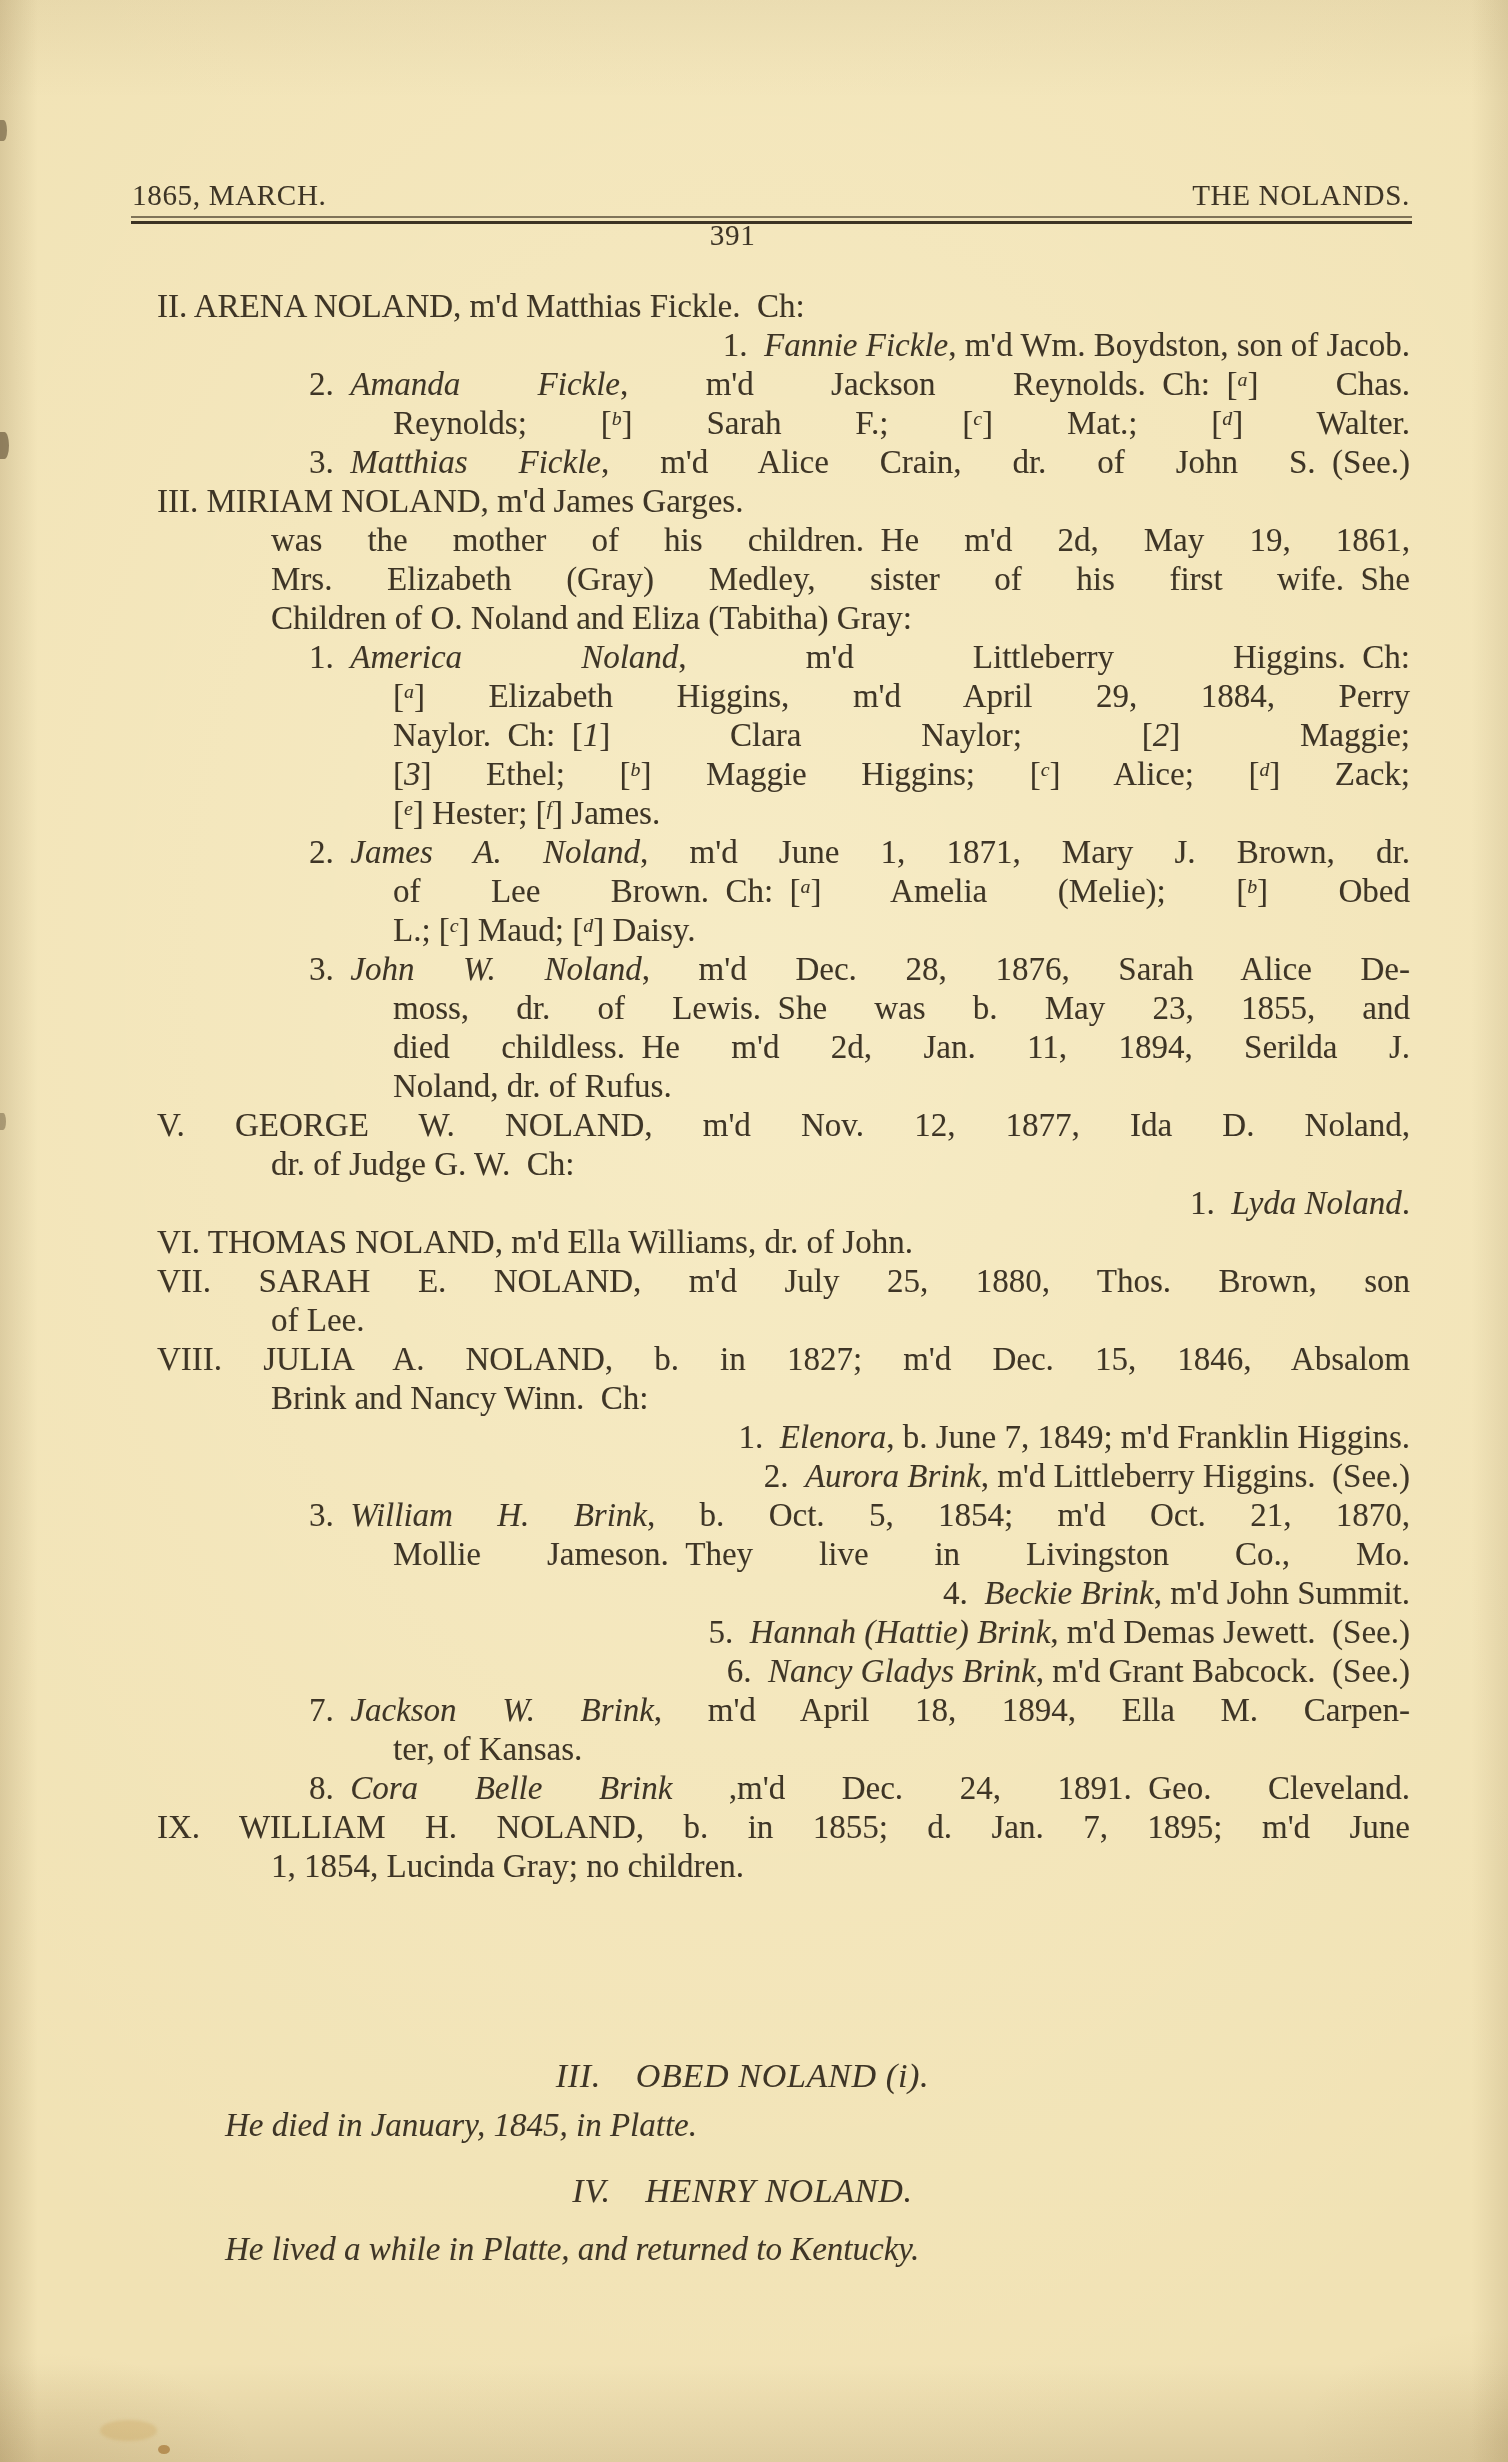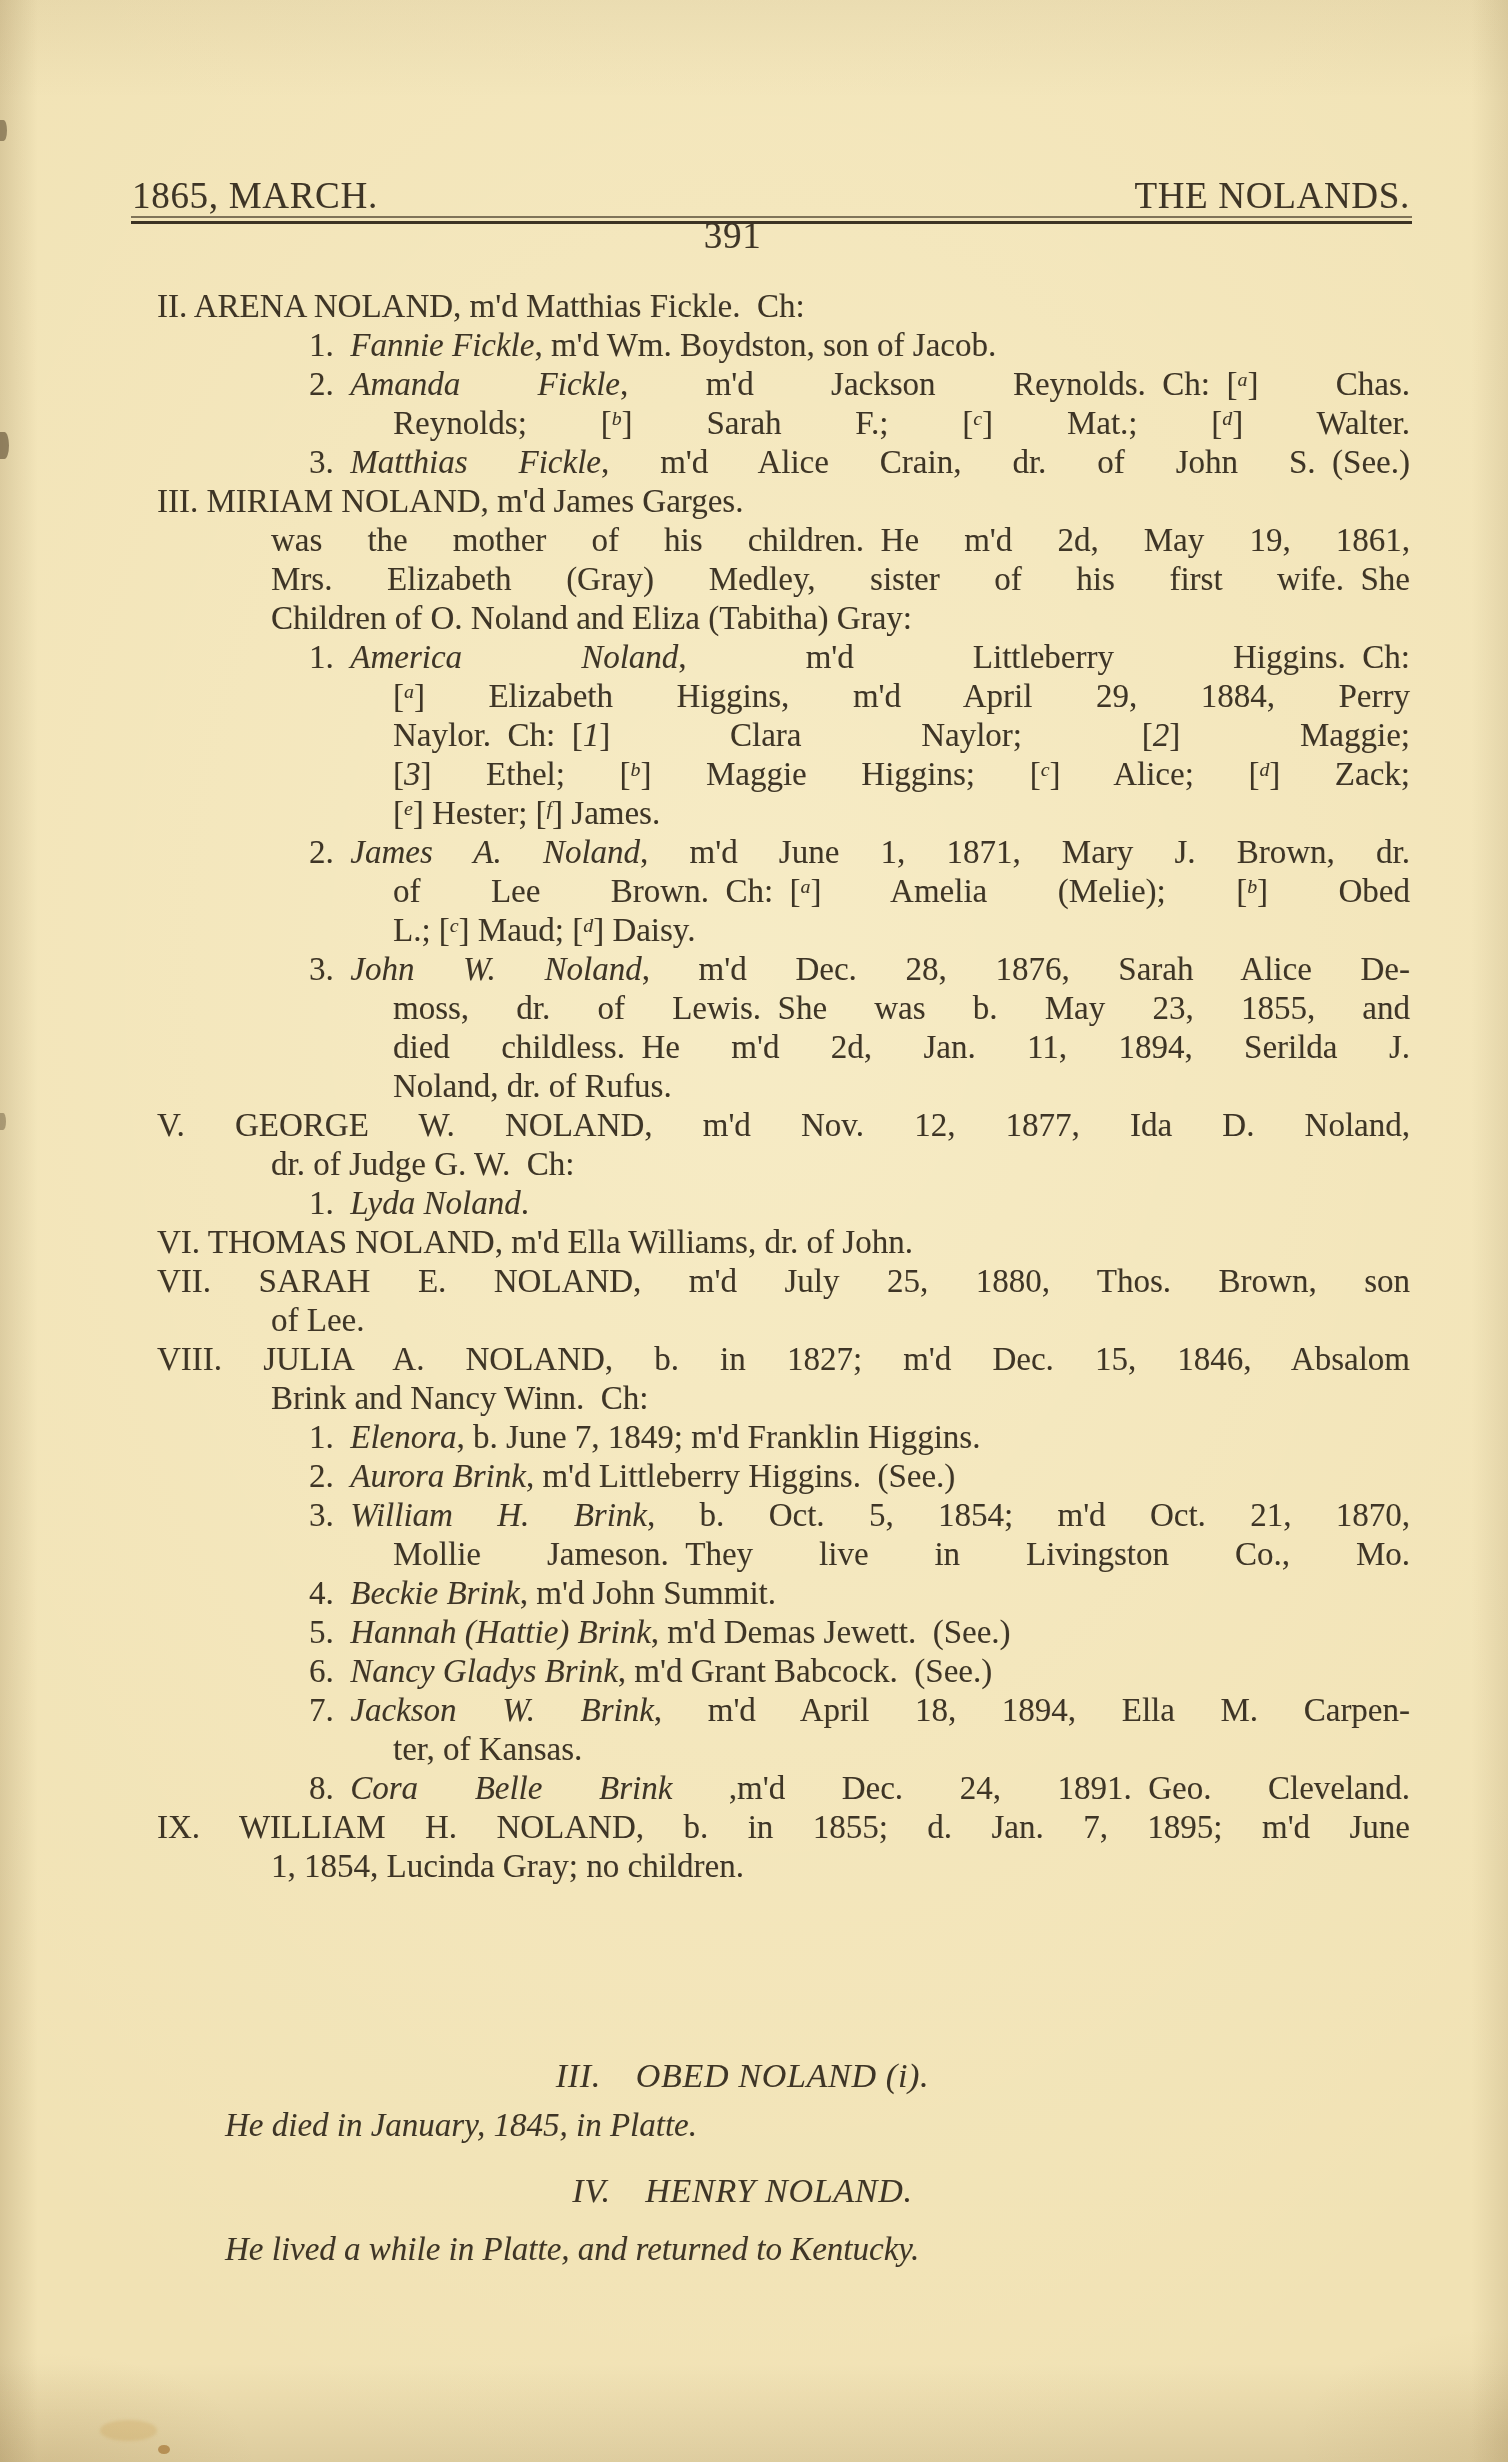--- a/index.html
+++ b/index.html
@@ -16,42 +16,42 @@
       radial-gradient(300px 157px at 100% 99%, rgba(140,100,40,0.10), rgba(140,100,40,0) 70%);
     font-family:"Liberation Serif","DejaVu Serif",serif;
     color:var(--ink, #3e3526);
     overflow:hidden;
   }
   .page * { text-shadow: 0.4px 0.4px 0 rgba(62,53,38,0.18); }
 
   
   .pagehead {
     position:absolute; top:177px; left:132px; width:1278px; height:37px;
-    font-size:37px; line-height:37px; letter-spacing:0.7px;
+    font-size:29px; line-height:37px; letter-spacing:0.7px;
   }
   .h-left   { position:absolute; left:0; top:0; }
   .h-center { position:absolute; left:47%; top:0; transform:translateX(-50%);margin-top:40px; }
   .h-right  { position:absolute; right:0; top:0; }
 
   .rule {
     position:absolute; top:216px; left:131px; width:1281px; height:7.8px;
     box-sizing:border-box;
     border-top:2.1px solid rgba(64,54,36,0.65);
     border-bottom:3.6px solid #3c3324;
   }
 
   
   .bodytext {
     position:absolute; top:287px; left:132px; width:1278px;
     font-size:33px;
   }
   .line { height:39px; line-height:39px; white-space:nowrap; box-sizing:border-box; }
   .roman      { padding-left:25px;  }
   .roman-wrap { padding-left:139px; }
-  .child      { padding-left:177px; }
+  .child      { padding-left:177px;text-align:right; }
   .child-wrap { padding-left:261px; }
   .j { white-space:normal; text-align:justify; text-align-last:justify; }
 
   sup.sl { font-size:0.60em; vertical-align:0.48em; line-height:0; }
 
   
   .sections { position:absolute; top:2056px; left:132px; width:1278px; font-size:33px;font-style:italic; }
   .sec-heading {
     height:39px; line-height:39px; font-size:34px; letter-spacing:0.7px;
     text-align:center; transform:translateX(-28.5px);

